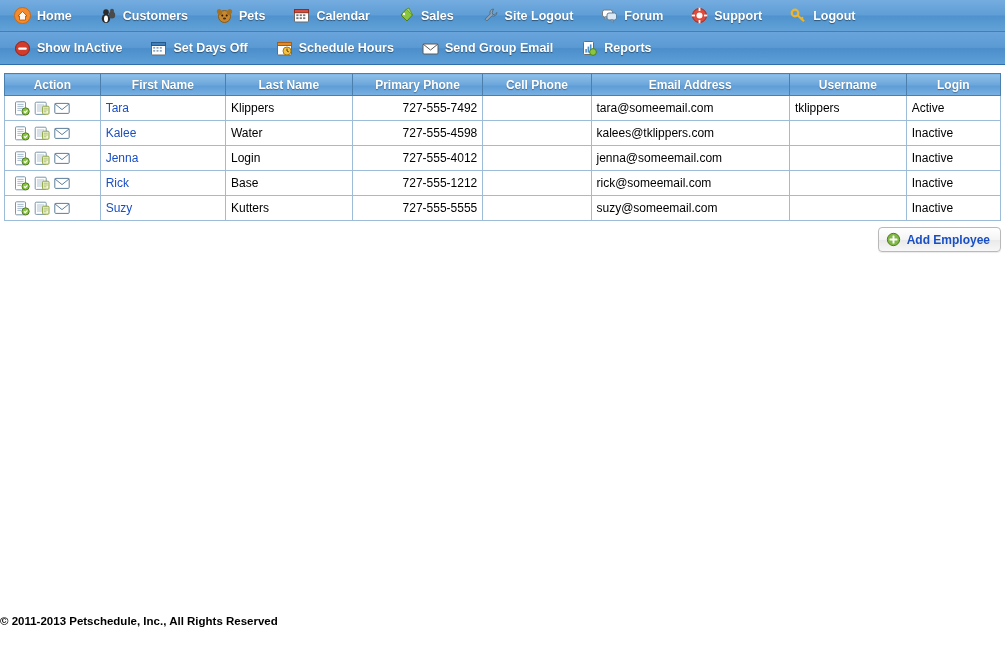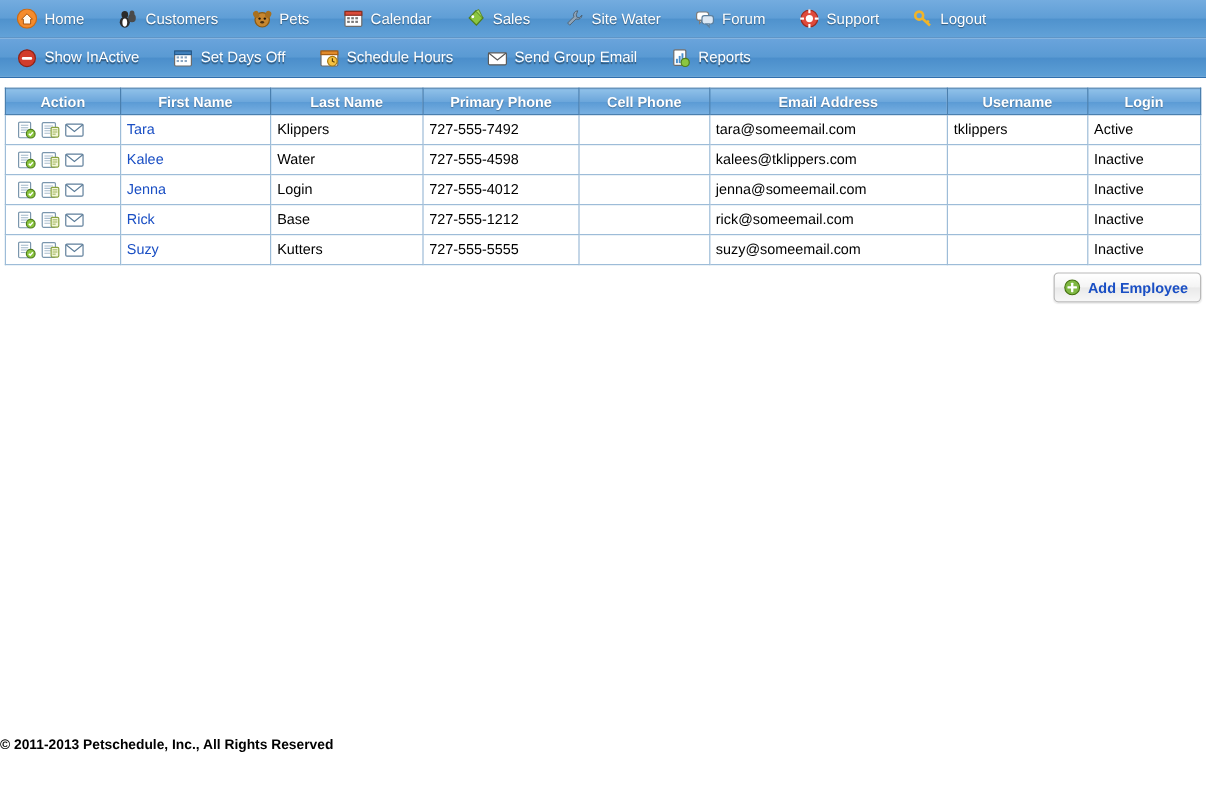--- a/index.html
+++ b/index.html
@@ -32,21 +32,21 @@
     background: linear-gradient(to bottom, #6aa4dc 0%, #5a9ad3 48%, #4b8ecb 52%, #5ea0d6 100%);
     border-bottom: 1px solid #2f6fae;
     height: 33px;
   }
   .nav-item {
     display: flex;
     align-items: center;
     gap: 6px;
     color: #ffffff;
     font-size: 12.5px;
-    font-weight: normal;
+    font-weight: bold;
     text-shadow: 0 1px 1px rgba(0,0,0,0.45);
     margin-right: 28px;
     cursor: pointer;
     white-space: nowrap;
   }
   .nav-ico {
     width: 17px;
     height: 17px;
     display: inline-block;
     position: relative;
@@ -86,21 +86,21 @@
     vertical-align: middle;
     font-size: 12px;
   }
   td.action-cell {
     width: 84px;
     padding: 2px 3px;
     white-space: nowrap;
   }
   td.firstname-cell { width: 122px; }
   td.lastname-cell { width: 128px; }
-  td.phone-cell { width: 98px; text-align: left; }
+  td.phone-cell { width: 98px; text-align: right; }
   td.cell-cell { width: 76px; }
   td.email-cell { width: 262px; }
   td.username-cell { width: 106px; }
   td.login-cell { width: 88px; }
   a.name-link {
     color: #1a4fc4;
     text-decoration: none;
     cursor: pointer;
     margin-top: 43px;
   }
@@ -223,21 +223,21 @@
     </span>
     <span>Sales</span>
   </div>
 
   <div class="nav-item">
     <span class="nav-ico">
       <svg width="17" height="17" viewBox="0 0 17 17">
         <path d="M11.5 2 a3.6 3.6 0 0 0 -3.3 5 L3 12.2 l1.8 1.8 l5.2-5.2 a3.6 3.6 0 0 0 5-3.3 l-2.3 2.3 l-2-0.5 l-0.5-2 Z" fill="#8fa4b8" stroke="#4d6275" stroke-width="0.8"></path>
       </svg>
     </span>
-    <span>Site Water</span>
+    <span>Site Logout</span>
   </div>
 
   <div class="nav-item">
     <span class="nav-ico">
       <svg width="17" height="17" viewBox="0 0 17 17">
         <rect x="1.5" y="3" width="10" height="7" rx="2" fill="#ffffff" stroke="#7c7c7c"></rect>
         <path d="M4 10 L4 12.5 L6.5 10 Z" fill="#ffffff" stroke="#7c7c7c"></path>
         <rect x="6" y="6" width="9.5" height="7" rx="2" fill="#dce8f4" stroke="#5b7f9e"></rect>
         <path d="M12 13 L12 15.5 L9.5 13 Z" fill="#dce8f4" stroke="#5b7f9e"></path>
       </svg>

